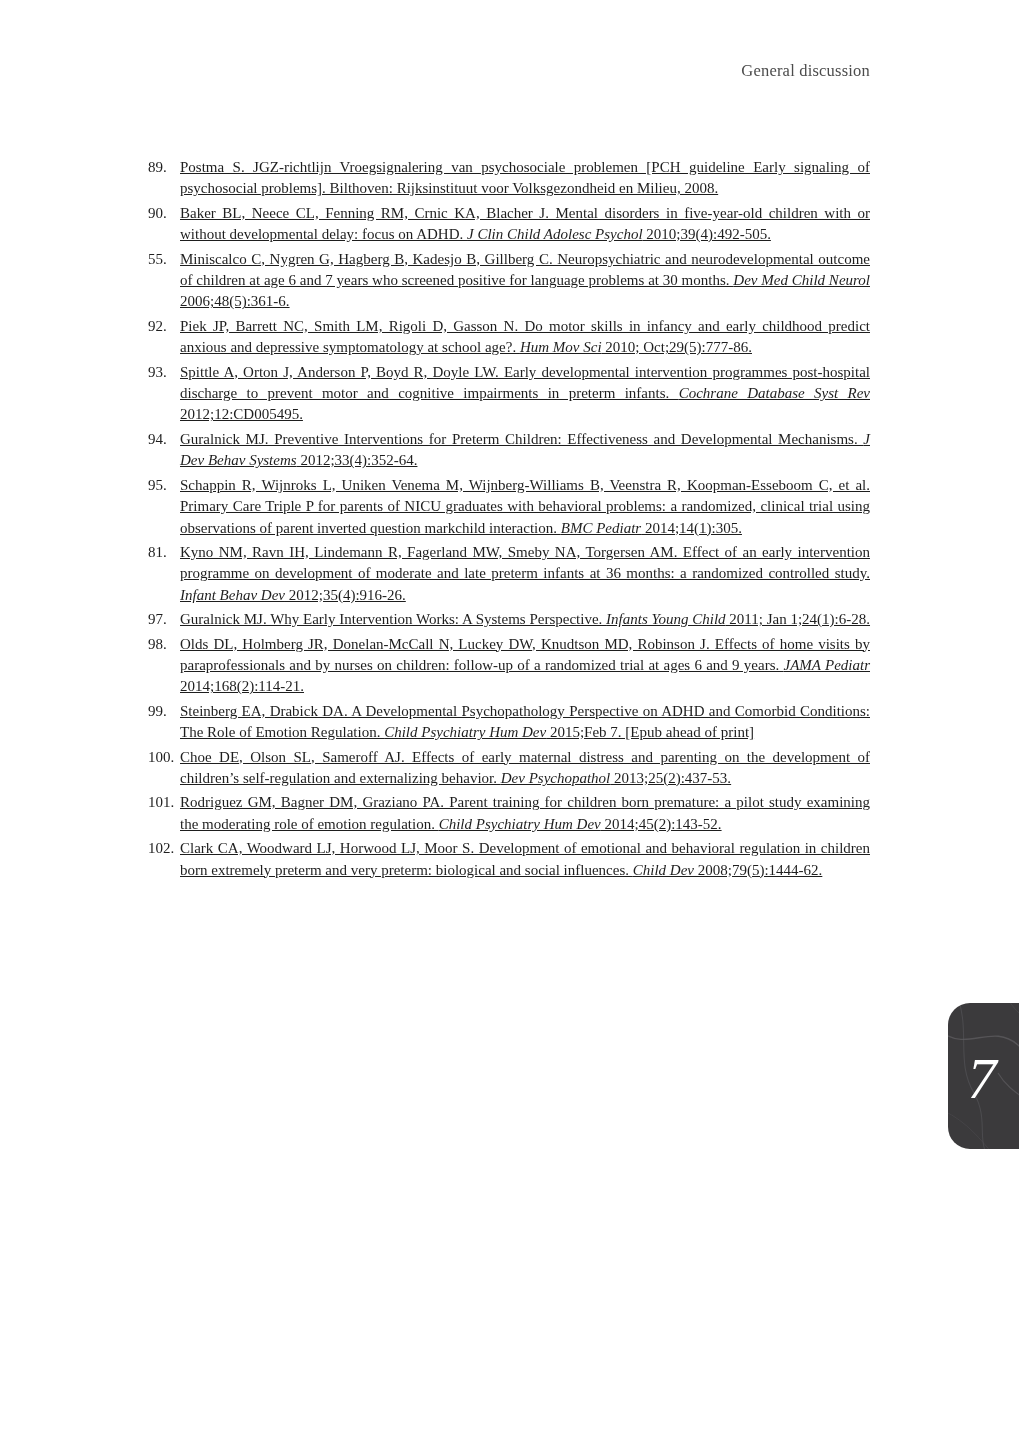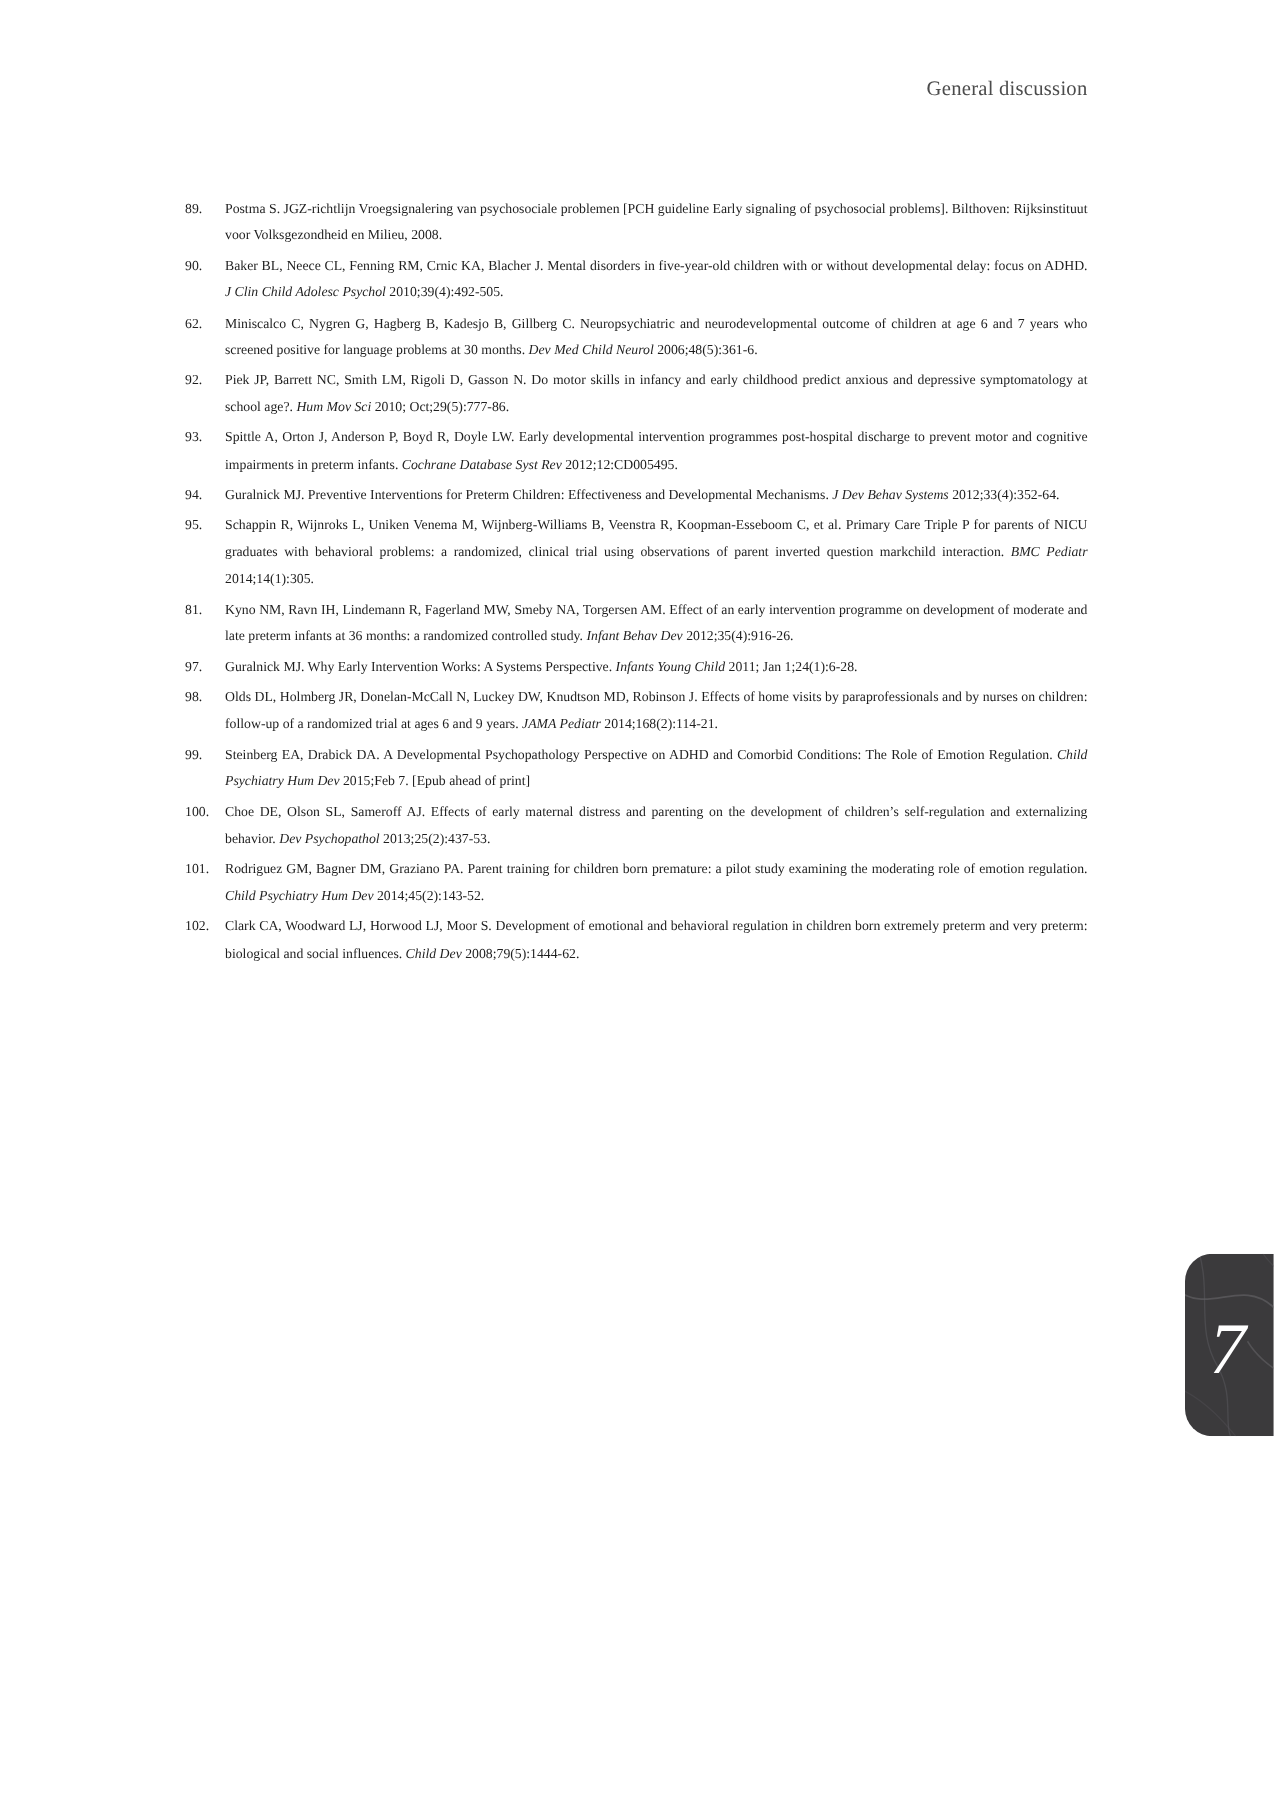--- a/index.html
+++ b/index.html
@@ -31,31 +31,32 @@
     top: 157px;
     left: 148px;
     width: 722px;
     margin: 0;
     padding: 0;
     list-style: none;
   }
   .refs li {
     display: flex;
     margin: 0 0 3px 0;
-    font-size: 11px;
+    font-size: 15px;
     line-height: 21.4px;
     color: #1e1e1e;
   }
   .ref-num {
     flex: 0 0 32px;
     text-align: left;
   }
   .ref-text {
     flex: 1;
     text-align: justify;
+    text-decoration: underline;
   }
   .ref-text em {
     font-style: italic;
   }
   .chapter-tab {
     position: absolute;
     left: 948px;
     top: 1003px;
     width: 92px;
     height: 146px;
@@ -102,21 +103,21 @@
   <ol class="refs" id="refs-list">
       <li>
         <span class="ref-num">89.</span>
         <span class="ref-text"><span>Postma S. JGZ-richtlijn Vroegsignalering van psychosociale problemen [PCH guideline Early signaling of psychosocial problems]. Bilthoven: Rijksinstituut voor Volksgezondheid en Milieu, 2008.</span></span>
       </li>
       <li>
         <span class="ref-num">90.</span>
         <span class="ref-text"><span>Baker BL, Neece CL, Fenning RM, Crnic KA, Blacher J. Mental disorders in five-year-old children with or without developmental delay: focus on ADHD. </span><em>J Clin Child Adolesc Psychol</em><span> 2010;39(4):492-505.</span></span>
       </li>
       <li>
-        <span class="ref-num">62.</span>
+        <span class="ref-num">55.</span>
         <span class="ref-text"><span>Miniscalco C, Nygren G, Hagberg B, Kadesjo B, Gillberg C. Neuropsychiatric and neurodevelopmental outcome of children at age 6 and 7 years who screened positive for language problems at 30 months. </span><em>Dev Med Child Neurol</em><span> 2006;48(5):361-6.</span></span>
       </li>
       <li>
         <span class="ref-num">92.</span>
         <span class="ref-text"><span>Piek JP, Barrett NC, Smith LM, Rigoli D, Gasson N. Do motor skills in infancy and early childhood predict anxious and depressive symptomatology at school age?. </span><em>Hum Mov Sci</em><span> 2010; Oct;29(5):777-86.</span></span>
       </li>
       <li>
         <span class="ref-num">93.</span>
         <span class="ref-text"><span>Spittle A, Orton J, Anderson P, Boyd R, Doyle LW. Early developmental intervention programmes post-hospital discharge to prevent motor and cognitive impairments in preterm infants. </span><em>Cochrane Database Syst Rev</em><span> 2012;12:CD005495.</span></span>
       </li>

